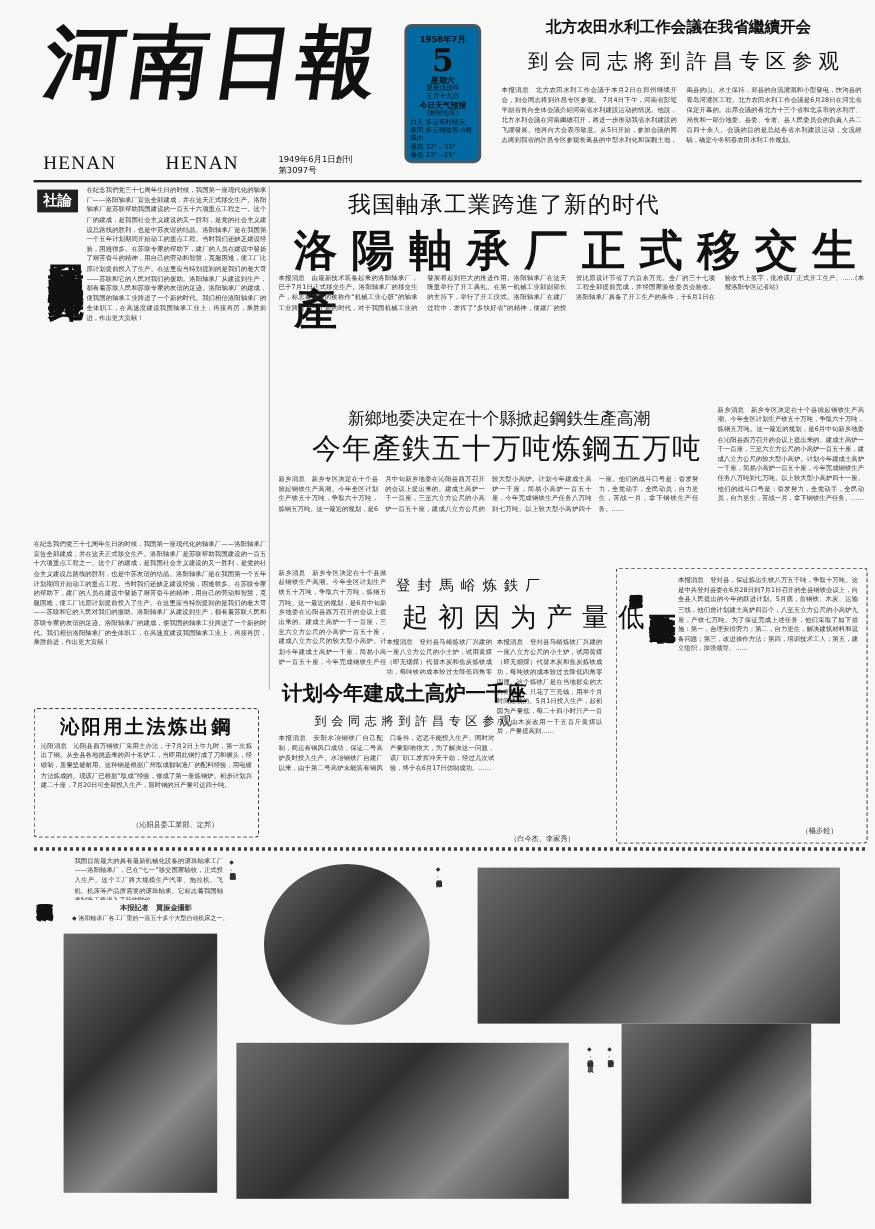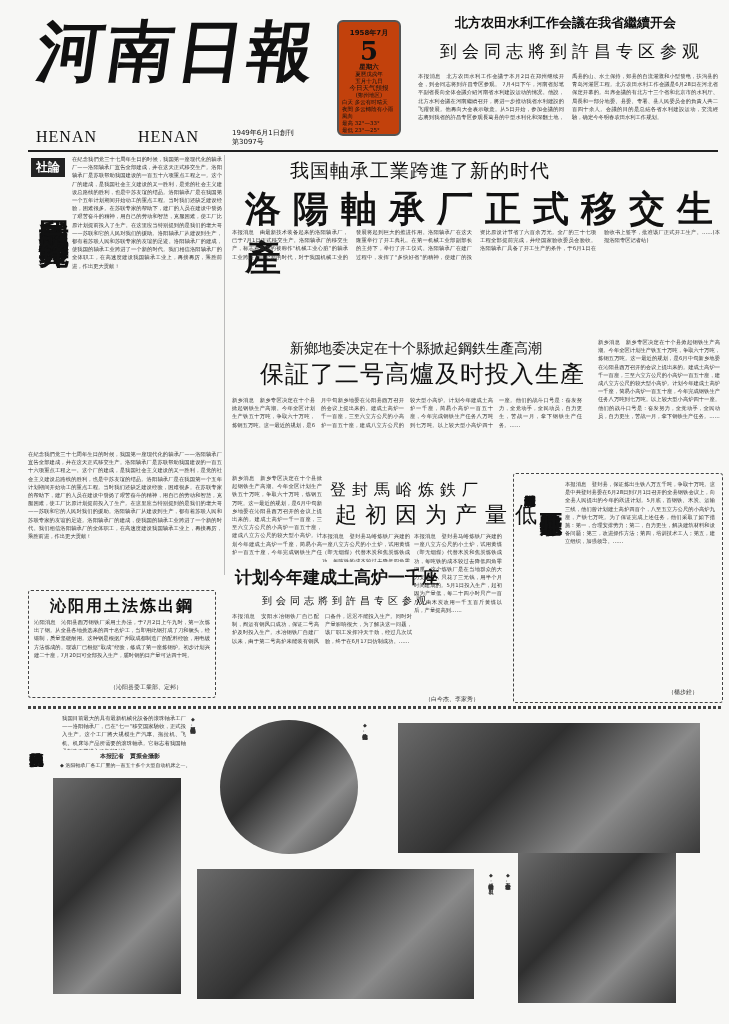--- a/index.html
+++ b/index.html
@@ -2,36 +2,36 @@
 <html><head>
 <meta charset="utf-8">
 <style>
   html,body{margin:0;padding:0;background:#f7f7f5;}
   body{width:729px;height:1024px;position:relative;overflow:hidden;font-family:"DejaVu Serif",serif;color:#111;}
   .abs{position:absolute;}
   .masthead{left:38px;top:18px;font-size:66px;font-weight:bold;letter-spacing:4px;font-family:"DejaVu Serif",serif;line-height:1;transform:skewX(-8deg);}
   .latin{left:36px;top:128px;font-size:16px;letter-spacing:1px;font-family:"Liberation Serif",serif;}
   .latin span{margin-right:36px;}
   .founded{left:232px;top:129px;font-size:7px;line-height:9px;font-family:"DejaVu Sans",sans-serif;}
-  .calendar{left:337px;top:20px;width:60px;height:112px;border:2px solid #555;border-radius:6px;background:#c2410c;text-align:center;font-family:"DejaVu Sans",sans-serif;}
+  .calendar{left:337px;top:20px;width:60px;height:112px;border:2px solid #555;border-radius:6px;background:#0369a1;text-align:center;font-family:"DejaVu Sans",sans-serif;}
   .cal-ym{font-size:7px;font-weight:bold;margin-top:6px;}
   .cal-day{font-size:26px;font-weight:bold;line-height:26px;font-family:"DejaVu Serif",serif;}
   .cal-small{font-size:5.5px;line-height:7px;}
   .rule{background:#222;height:2px;}
   .top-head1{left:455px;top:14px;font-size:13px;font-weight:bold;font-family:"DejaVu Sans",sans-serif;text-align:right;}
   .top-head2{left:440px;top:40px;font-size:17px;letter-spacing:5px;}
   .body-text{font-size:5.3px;line-height:8.2px;color:#333;font-family:"DejaVu Sans",sans-serif;text-align:justify;overflow:hidden;}
   .editorial-tag{left:31px;top:158px;background:#222;color:#fff;font-size:12px;font-weight:bold;padding:1px 5px;font-family:"DejaVu Sans",sans-serif;}
   .vert-title{writing-mode:vertical-rl;font-weight:bold;}
   .edit-title{left:38px;top:195px;font-size:30px;line-height:32px;letter-spacing:2px;}
   .main-h1{left:290px;top:158px;font-size:19px;letter-spacing:1px;}
   .main-h2{left:245px;top:185px;font-size:36px;font-weight:bold;letter-spacing:12px;}
   .sub-h1{left:290px;top:340px;font-size:14px;}
   .sub-h2{left:260px;top:358px;font-size:24px;letter-spacing:1px;}
-  .dengfeng1{left:330px;top:480px;font-size:16px;letter-spacing:6px;}
+  .dengfeng1{left:330px;top:480px;font-size:12px;letter-spacing:6px;}
   .dengfeng2{left:335px;top:500px;font-size:22px;letter-spacing:8px;}
   .shuiye1{left:235px;top:566px;font-size:17px;font-weight:bold;}
   .shuiye2{left:262px;top:594px;font-size:10px;letter-spacing:4px;}
   .box{border:1.5px dashed #444;border-radius:3px;}
   .qinyang-title{left:50px;top:596px;font-size:16px;font-weight:bold;letter-spacing:2px;font-family:"DejaVu Sans",sans-serif;}
   .zhengqu{left:538px;top:496px;font-size:22px;line-height:27px;}
   .dengfeng-v{left:520px;top:486px;font-size:11px;line-height:18px;}
   .photo-title{left:26px;top:742px;font-size:14px;line-height:22px;font-family:"DejaVu Sans",sans-serif;}
   .photo{background:linear-gradient(135deg,#6b6b6b,#2f2f2f 40%,#8a8a8a 70%,#3a3a3a);}
   .caption-v{writing-mode:vertical-rl;font-size:5px;line-height:6px;color:#333;font-family:"DejaVu Sans",sans-serif;}
@@ -51,21 +51,21 @@
   <div>1949年6月1日創刊</div>
   <div>第3097号</div>
 </div>
 
 <div class="abs calendar">
   <div class="cal-ym">1958年7月</div>
   <div class="cal-day">5</div>
   <div class="cal-small" style="font-weight:bold;font-size:6.5px">星期六</div>
   <div class="cal-small">夏曆戊戌年</div>
   <div class="cal-small">五月十九日</div>
-  <div class="cal-small" style="font-weight:normal;font-size:6.5px">今日天气預报</div>
+  <div class="cal-small" style="font-weight:bold;font-size:6.5px">今日天气預报</div>
   <div class="cal-small">(鄭州地区)</div>
   <div class="cal-small" style="text-align:left;padding-left:3px">白天 多云有时晴天</div>
   <div class="cal-small" style="text-align:left;padding-left:3px">夜間 多云轉陰有小雨</div>
   <div class="cal-small" style="text-align:left;padding-left:3px">風向</div>
   <div class="cal-small" style="text-align:left;padding-left:3px">最高 32°—33°</div>
   <div class="cal-small" style="text-align:left;padding-left:3px">最低 23°—25°</div>
 </div>
 
 <div class="abs top-head1">北方农田水利工作会議在我省繼續开会</div>
 <div class="abs top-head2">到会同志將到許昌专区参观</div>
@@ -80,21 +80,21 @@
 <div class="abs vert-title edit-title" style="height:300px;">我国軸承工业的开路先鋒</div>
 <div class="abs body-text" style="left:72px;top:155px;width:150px;height:290px;">在紀念我們党三十七周年生日的时候，我国第一座现代化的轴承厂——洛阳轴承厂宣告全部建成，并在这天正式移交生产。洛阳轴承厂是苏联帮助我国建设的一百五十六项重点工程之一。这个厂的建成，是我国社会主义建设的又一胜利，是党的社会主义建设总路线的胜利，也是中苏友谊的结晶。洛阳轴承厂是在我国第一个五年计划期间开始动工的重点工程。当时我们还缺乏建设经验，困难很多。在苏联专家的帮助下，建厂的人员在建设中發扬了艰苦奋斗的精神，用自己的劳动和智慧，克服困难，使工厂比原计划提前投入了生产。在这里应当特别提到的是我们的老大哥——苏联和它的人民对我们的援助。洛阳轴承厂从建设到生产，都有着苏联人民和苏联专家的友谊的足迹。洛阳轴承厂的建成，使我国的轴承工业跨进了一个新的时代。我们相信洛阳轴承厂的全体职工，在高速度建设我国轴承工业上，再接再厉，乘胜前进，作出更大贡献！</div>
 <div class="abs body-text" style="left:28px;top:450px;width:194px;height:125px;">在紀念我們党三十七周年生日的时候，我国第一座现代化的轴承厂——洛阳轴承厂宣告全部建成，并在这天正式移交生产。洛阳轴承厂是苏联帮助我国建设的一百五十六项重点工程之一。这个厂的建成，是我国社会主义建设的又一胜利，是党的社会主义建设总路线的胜利，也是中苏友谊的结晶。洛阳轴承厂是在我国第一个五年计划期间开始动工的重点工程。当时我们还缺乏建设经验，困难很多。在苏联专家的帮助下，建厂的人员在建设中發扬了艰苦奋斗的精神，用自己的劳动和智慧，克服困难，使工厂比原计划提前投入了生产。在这里应当特别提到的是我们的老大哥——苏联和它的人民对我们的援助。洛阳轴承厂从建设到生产，都有着苏联人民和苏联专家的友谊的足迹。洛阳轴承厂的建成，使我国的轴承工业跨进了一个新的时代。我们相信洛阳轴承厂的全体职工，在高速度建设我国轴承工业上，再接再厉，乘胜前进，作出更大贡献！</div>
 <div class="abs colrule" style="left:224px;top:155px;height:420px;"></div>
 
 <div class="abs main-h1">我国軸承工業跨進了新的时代</div>
 <div class="abs main-h2">洛陽軸承厂正式移交生產</div>
 <div class="abs body-text" style="left:232px;top:228px;width:488px;height:98px;column-count:4;column-gap:8px;">本报消息　由最新技术装备起来的洛阳轴承厂，已于7月1日正式移交生产。洛阳轴承厂的移交生产，标志着我国的被称作“机械工业心脏”的轴承工业跨进了一个新的时代，对于我国机械工业的發展将起到巨大的推进作用。洛阳轴承厂在这天隆重举行了开工典礼。在第一机械工业部副部长的主持下，举行了开工仪式。洛阳轴承厂在建厂过程中，发挥了“多快好省”的精神，使建厂的投资比原设计节省了六百余万元。全厂的三十七项工程全部提前完成，并经国家验收委员会验收。洛阳轴承厂具备了开工生产的条件，于6月1日在验收书上签字，批准该厂正式开工生产。……(本报洛阳专区记者站)</div>
 
 <div class="abs sub-h1">新鄉地委决定在十个縣掀起鋼鉄生產高潮</div>
-<div class="abs sub-h2">保証了二号高爐及时投入生產</div>
+<div class="abs sub-h2">今年產鉄五十万吨炼鋼五万吨</div>
 <div class="abs body-text" style="left:232px;top:396px;width:350px;height:78px;column-count:4;column-gap:6px;">新乡消息　新乡专区决定在十个县掀起钢铁生产高潮。今年全区计划生产铁五十万吨，争取六十万吨，炼钢五万吨。这一最近的规划，是6月中旬新乡地委在沁阳县西万召开的会议上提出来的。建成土高炉一千一百座，三至六立方公尺的小高炉一百五十座，建成八立方公尺的较大型小高炉。计划今年建成土高炉一千座，简易小高炉一百五十座，今年完成钢铁生产任务八万吨到七万吨。以上较大型小高炉四十一座。他们的战斗口号是：奋发努力，全党动手，全民动员，自力更生，苦战一月，拿下钢铁生产任务。……</div>
 <div class="abs body-text" style="left:598px;top:338px;width:122px;height:130px;">新乡消息　新乡专区决定在十个县掀起钢铁生产高潮。今年全区计划生产铁五十万吨，争取六十万吨，炼钢五万吨。这一最近的规划，是6月中旬新乡地委在沁阳县西万召开的会议上提出来的。建成土高炉一千一百座，三至六立方公尺的小高炉一百五十座，建成八立方公尺的较大型小高炉。计划今年建成土高炉一千座，简易小高炉一百五十座，今年完成钢铁生产任务八万吨到七万吨。以上较大型小高炉四十一座。他们的战斗口号是：奋发努力，全党动手，全民动员，自力更生，苦战一月，拿下钢铁生产任务。……</div>
 <div class="abs body-text" style="left:232px;top:474px;width:90px;height:82px;">新乡消息　新乡专区决定在十个县掀起钢铁生产高潮。今年全区计划生产铁五十万吨，争取六十万吨，炼钢五万吨。这一最近的规划，是6月中旬新乡地委在沁阳县西万召开的会议上提出来的。建成土高炉一千一百座，三至六立方公尺的小高炉一百五十座，建成八立方公尺的较大型小高炉。计划今年建成土高炉一千座，简易小高炉一百五十座，今年完成钢铁生产任务八万吨到七万吨。以上较大型小高炉四十一座。他们的战斗口号是：奋发努力，全党动手，全民动员，自力更生，苦战一月，拿下钢铁生产任务。……</div>
 
 <div class="abs dengfeng1">登封馬峪炼鉄厂</div>
 <div class="abs dengfeng2">起初因为产量低</div>
 <div class="abs body-text" style="left:322px;top:532px;width:88px;height:30px;">本报消息　登封县马峪炼铁厂兴建的一座八立方公尺的小土炉，试用黄煤（即无烟煤）代替木炭和焦炭炼铁成功，每吨铁的成本较过去降低四角零四厘。这个炼铁厂是在当地群众的大力支援下，只花了三元钱，用半个月时间建成的。5月1日投入生产，起初因为产量低，每二十四小时只产一百斤，由木炭改用一千五百斤黄煤以后，产量提高到……</div>
 <div class="abs body-text" style="left:414px;top:532px;width:88px;height:160px;">本报消息　登封县马峪炼铁厂兴建的一座八立方公尺的小土炉，试用黄煤（即无烟煤）代替木炭和焦炭炼铁成功，每吨铁的成本较过去降低四角零四厘。这个炼铁厂是在当地群众的大力支援下，只花了三元钱，用半个月时间建成的。5月1日投入生产，起初因为产量低，每二十四小时只产一百斤，由木炭改用一千五百斤黄煤以后，产量提高到……</div>
 
 <div class="abs shuiye1">计划今年建成土高炉一千座</div>

